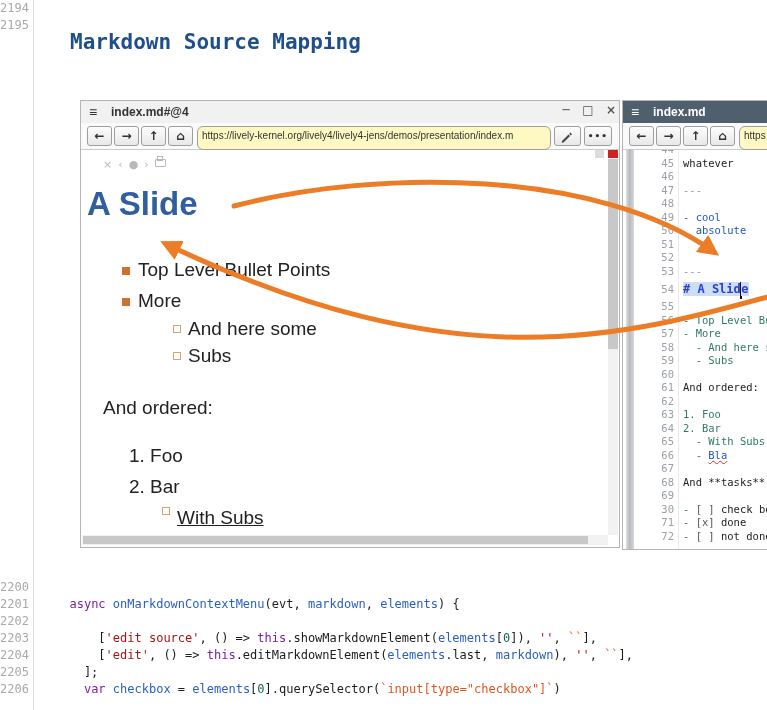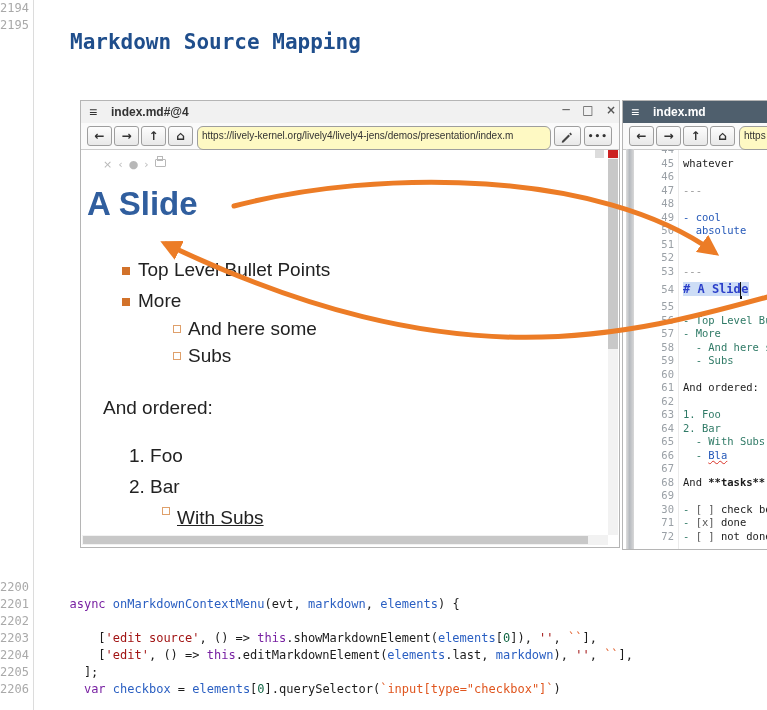--- a/index.html
+++ b/index.html
@@ -65,21 +65,21 @@
   #ed-gutter-line{left:55px;top:48px;width:1px;height:402px;background:#ebebeb;}
   #ed-lines{left:0;top:42px;width:300px;}
   .ed-row{height:13.5px;line-height:13.5px;display:flex;font:10.5px "DejaVu Sans Mono",monospace;}
   .ed-row.row-big{height:22px;line-height:22px;}
   .ed-row .ln{width:51px;padding-right:4px;text-align:right;color:#9aa0a6;flex:none;}
   .ed-row .src{white-space:pre;padding-left:5px;}
   .tk-list1{color:#2458b8;}
   .tk-list2{color:#2f7a66;}
   .tk-meta{color:#999;}
   .tk-meta2{color:#555;}
-  .tk-bold{font-weight:bold;color:#1c1c1c;text-align:center;}
+  .tk-bold{font-weight:normal;color:#1c1c1c;text-align:center;}
   .tk-err{color:#2458b8;text-decoration:underline wavy #d93025 1px;}
   .tk-h1{color:#2b3fc9;font-weight:bold;font-size:12px;background:#cdddf6;}
   .tk-cursor{display:inline-block;width:1.5px;height:17px;background:#111;vertical-align:middle;margin:0 -0.5px;}
 
   
   #arrows{position:absolute;left:0;top:0;pointer-events:none;z-index:50;}
 </style>
 </head>
 <body>
 

